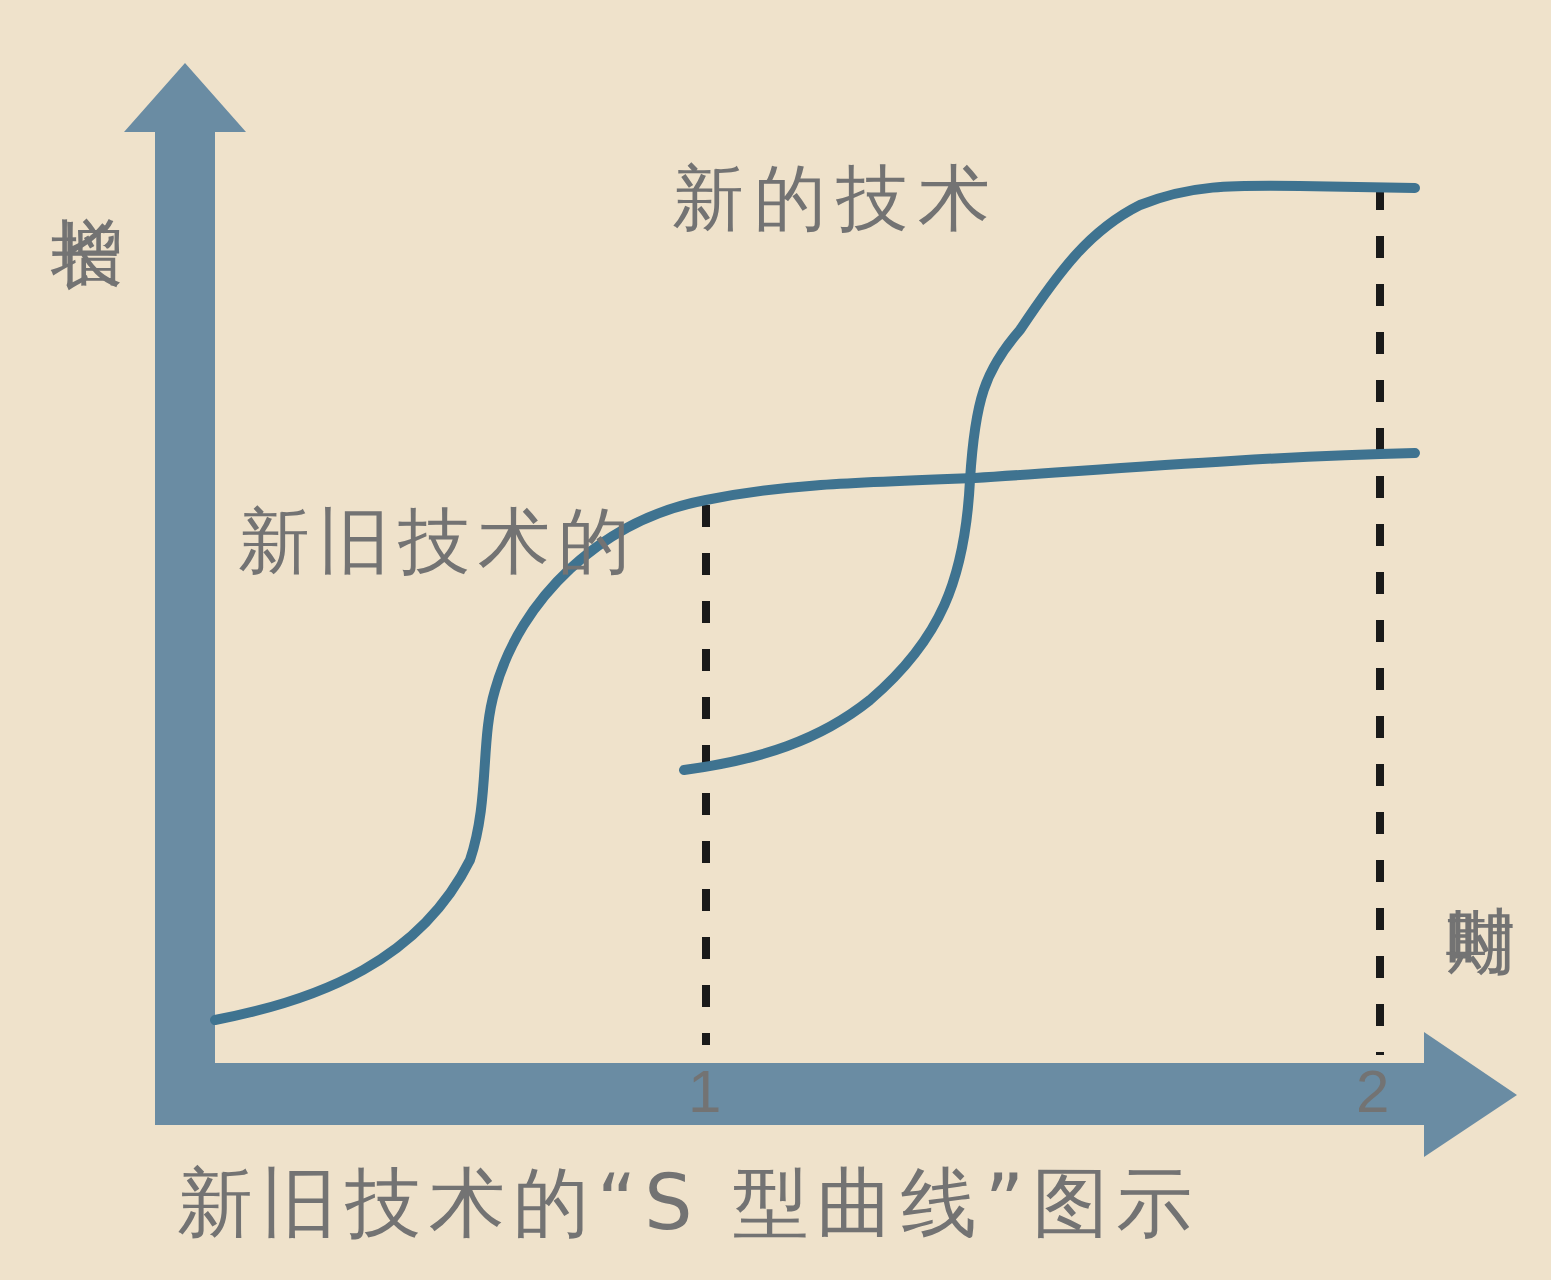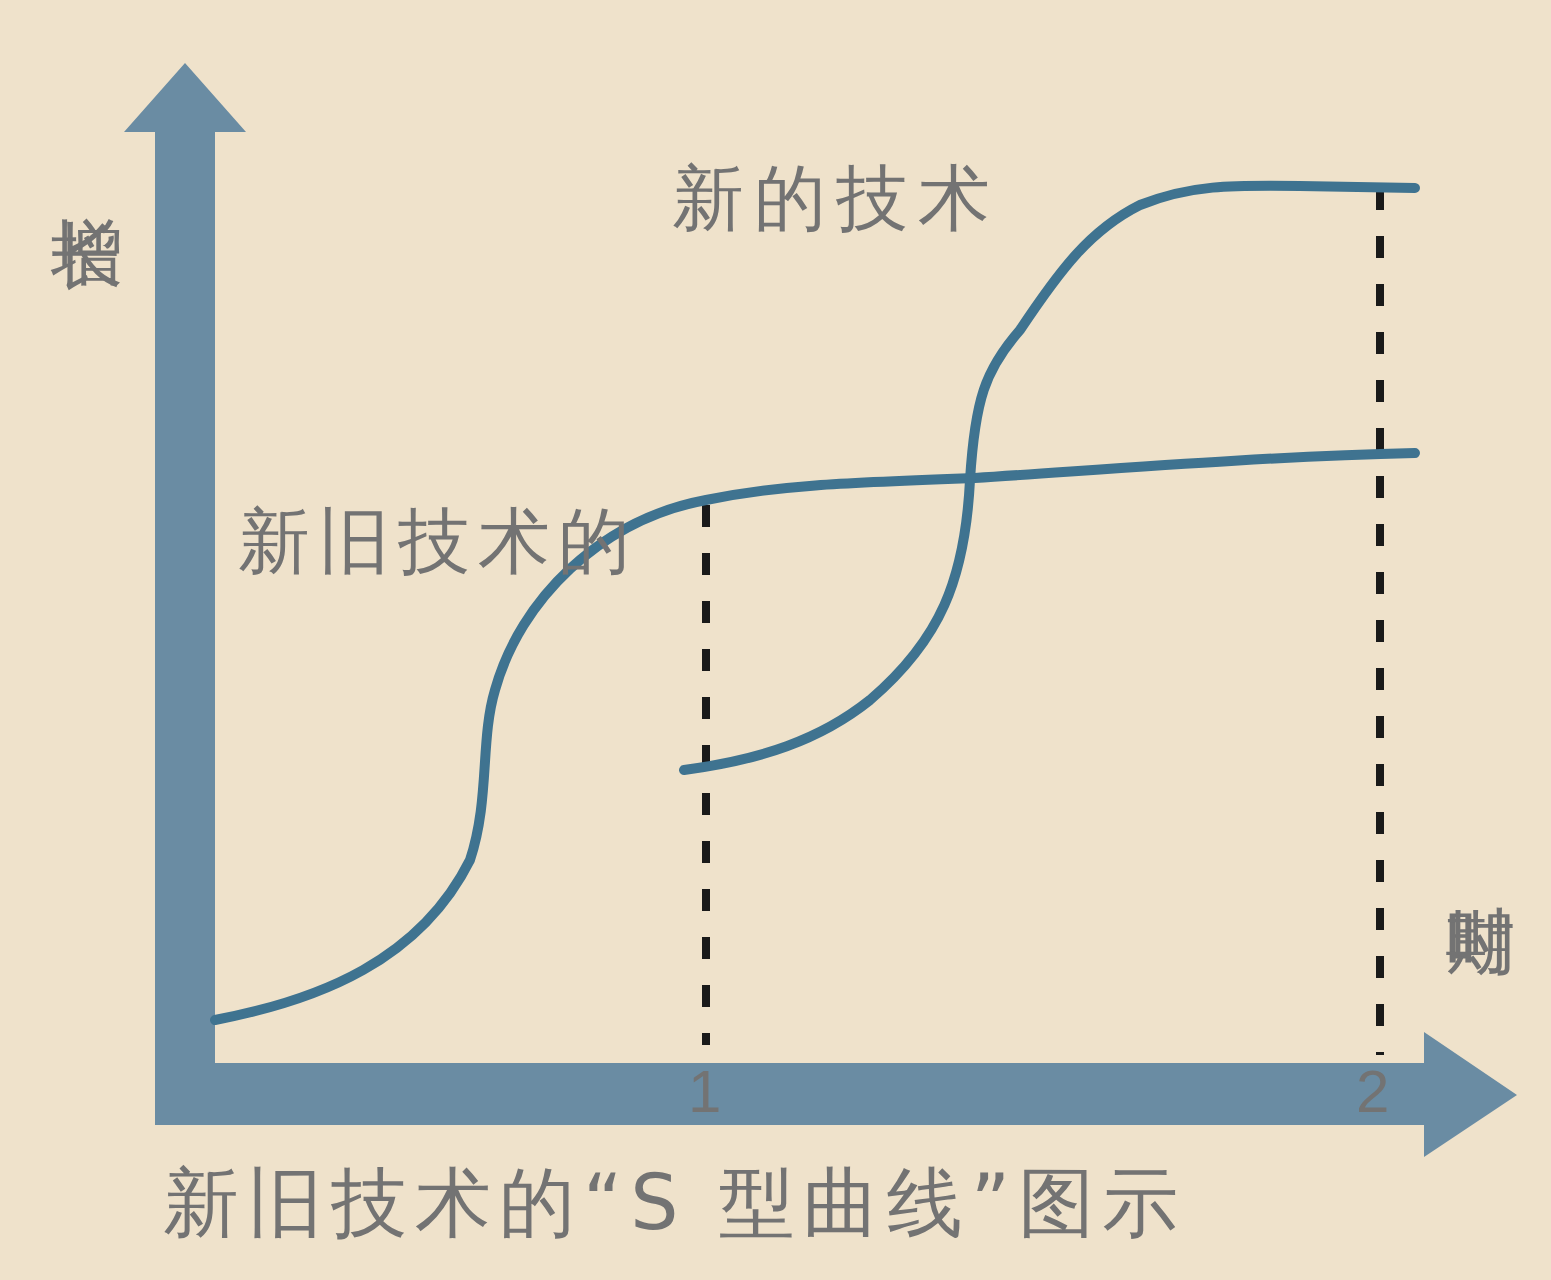--- a/index.html
+++ b/index.html
@@ -13,21 +13,21 @@
   }
   svg.diagram { position: absolute; left: 0; top: 0; }
   .label { position: absolute; color: #737373; line-height: 1; }
   .vlabel { writing-mode: vertical-rl; text-orientation: upright; letter-spacing: 2px; }
   #y-label { left: 52px; top: 160px; font-size: 72px; }
   #x-label { left: 1446px; top: 850px; font-size: 70px; }
   #new-label { left: 672px; top: 162px; font-size: 72px; letter-spacing: 10px; }
   #old-label { left: 238px; top: 505px; font-size: 72px; letter-spacing: 8px; }
   #tick-1 { left: 688px; top: 1062px; font-size: 60px; font-family: "Liberation Sans", sans-serif; }
   #tick-2 { left: 1356px; top: 1062px; font-size: 60px; font-family: "Liberation Sans", sans-serif; }
-  #caption { left: 163px; top: 1165px; font-size: 76px; letter-spacing: 8px; }
+  #caption { left: 177px; top: 1165px; font-size: 76px; letter-spacing: 8px; }
 </style>
 </head>
 <body>
 
 <svg class="diagram" width="1551" height="1280" viewBox="0 0 1551 1280">
 
   <polygon points="155,1125 155,132 124,132 185,63 246,132 215,132 215,1125" fill="#6a8ca3"></polygon>
 
   <polygon points="155,1063 1424,1063 1424,1032 1517,1095 1424,1157 1424,1125 155,1125" fill="#6a8ca3"></polygon>
 

